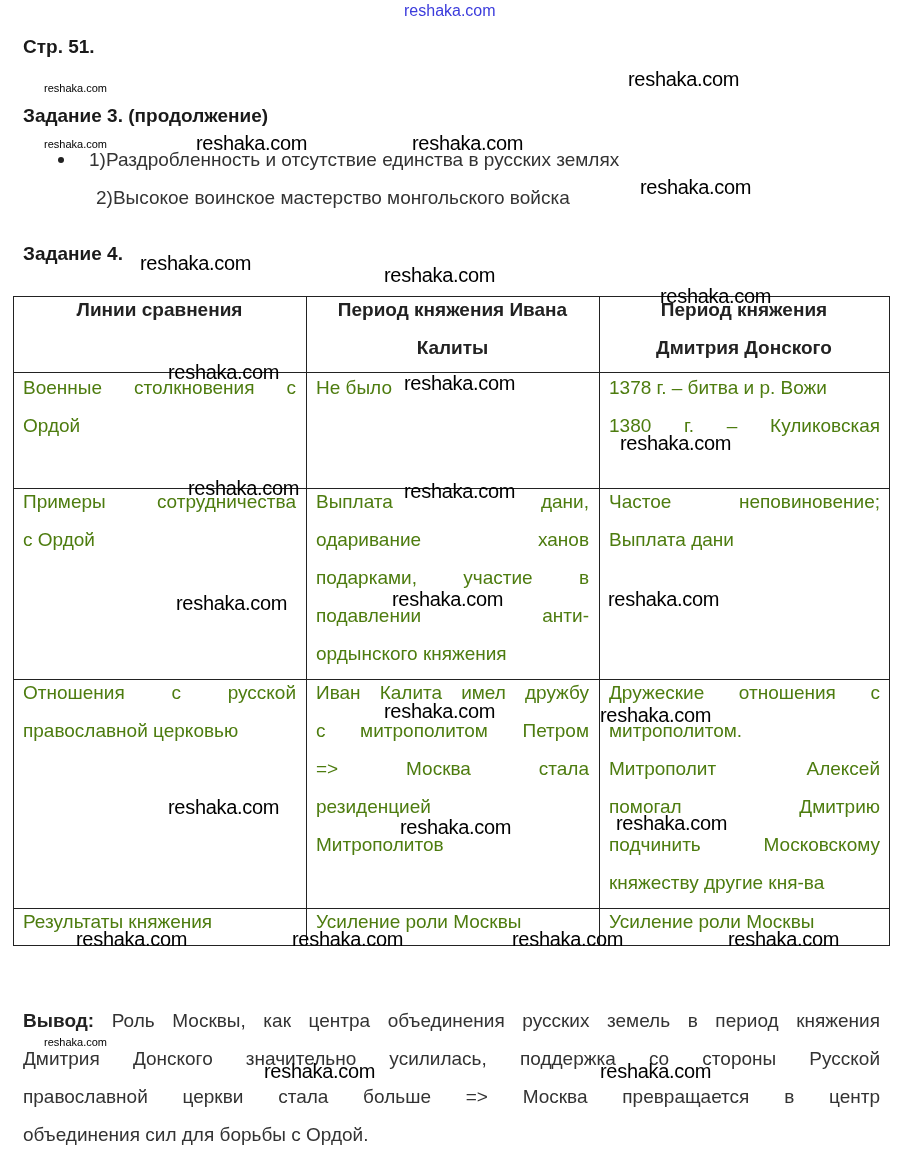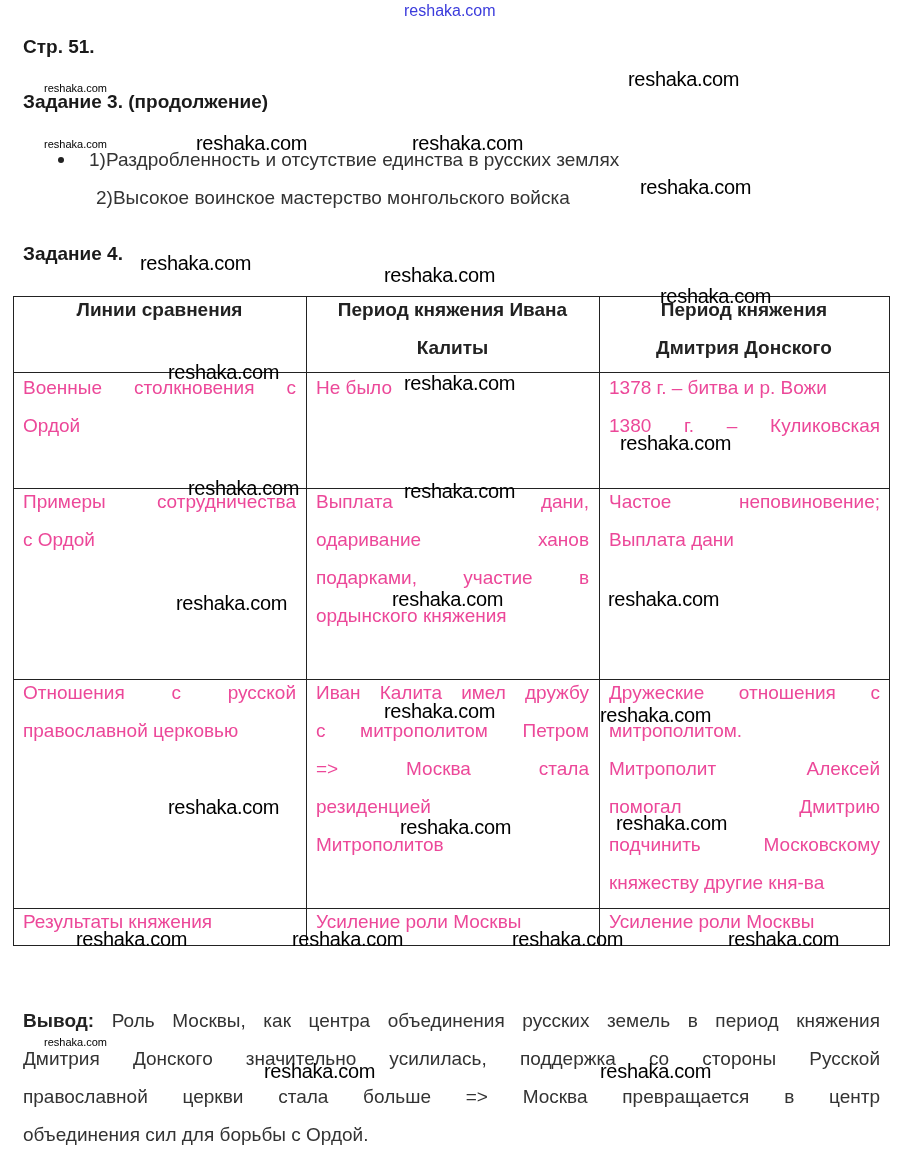--- a/index.html
+++ b/index.html
@@ -12,40 +12,40 @@
   .h-bold { font-weight: bold; font-size: 19px; color: #1a1a1a; }
   .body-txt { font-size: 19px; color: #333; }
   .wm { font-family: "Liberation Sans", sans-serif; font-size: 20px; color: #000; letter-spacing: -0.3px; }
   .wm-small { font-size: 11px; color: #000; }
   .bullet-dot { width: 6px; height: 6px; border-radius: 50%; background: #222; }
 
   
   .tbl { position: absolute; left: 13px; top: 296px; width: 877px; height: 650px; }
   .hline { position: absolute; left: 0; width: 877px; height: 1px; background: #222; }
   .vline { position: absolute; top: 0; width: 1px; height: 650px; background: #222; }
-  .cell { position: absolute; font-size: 19px; color: #ec4899; line-height: 38px; }
+  .cell { position: absolute; font-size: 19px; color: #4d7c0f; line-height: 38px; }
   .cell .ln { display: block; white-space: nowrap; }
   .cell .ln.j { text-align: justify; text-align-last: justify; }
   .th { position: absolute; font-size: 19px; font-weight: bold; color: #222; text-align: center; line-height: 38px; }
 
   .concl { position: absolute; left: 23px; top: 1002px; width: 857px; font-size: 19px; color: #333; line-height: 38px; }
   .concl .ln { display: block; white-space: nowrap; }
   .concl .ln.j { text-align: justify; text-align-last: justify; }
   .concl b { color: #222; }
 </style>
 </head>
 <body>
 
 <div class="abs top-wm">reshaka.com</div>
 
 <div class="abs h-bold" style="left:23px; top:36px;">Стр. 51.</div>
 
 <div class="abs wm-small" style="left:44px; top:82px;">reshaka.com</div>
 <div class="abs wm" style="left:628px; top:68px;">reshaka.com</div>
-<div class="abs h-bold" style="left:23px; top:91px;">Задание 3. (продолжение)</div>
+<div class="abs h-bold" style="left:23px; top:105px;">Задание 3. (продолжение)</div>
 
 <div class="abs wm-small" style="left:44px; top:138px;">reshaka.com</div>
 <div class="abs wm" style="left:196px; top:132px;">reshaka.com</div>
 <div class="abs wm" style="left:412px; top:132px;">reshaka.com</div>
 
 <div class="abs bullet-dot" style="left:58px; top:157px;"></div>
 <div class="abs body-txt" style="left:89px; top:149px;">1)Раздробленность и отсутствие единства в русских землях</div>
 <div class="abs body-txt" style="left:96px; top:187px;">2)Высокое воинское мастерство монгольского войска</div>
 <div class="abs wm" style="left:640px; top:176px;">reshaka.com</div>
 
@@ -91,20 +91,21 @@
   </div>
 
   <div class="cell" style="left:10px; top:187px; width:273px;">
     <span class="ln j">Примеры сотрудничества</span>
     <span class="ln">с Ордой</span>
   </div>
   <div class="cell" style="left:303px; top:187px; width:273px;">
     <span class="ln j">Выплата дани,</span>
     <span class="ln j">одаривание ханов</span>
     <span class="ln j">подарками, участие в</span>
+    <span class="ln j">подавлении анти-</span>
     <span class="ln">ордынского княжения</span>
   </div>
   <div class="cell" style="left:596px; top:187px; width:271px;">
     <span class="ln j">Частое неповиновение;</span>
     <span class="ln">Выплата дани</span>
   </div>
 
   <div class="cell" style="left:10px; top:378px; width:273px;">
     <span class="ln j">Отношения с русской</span>
     <span class="ln">православной церковью</span>

